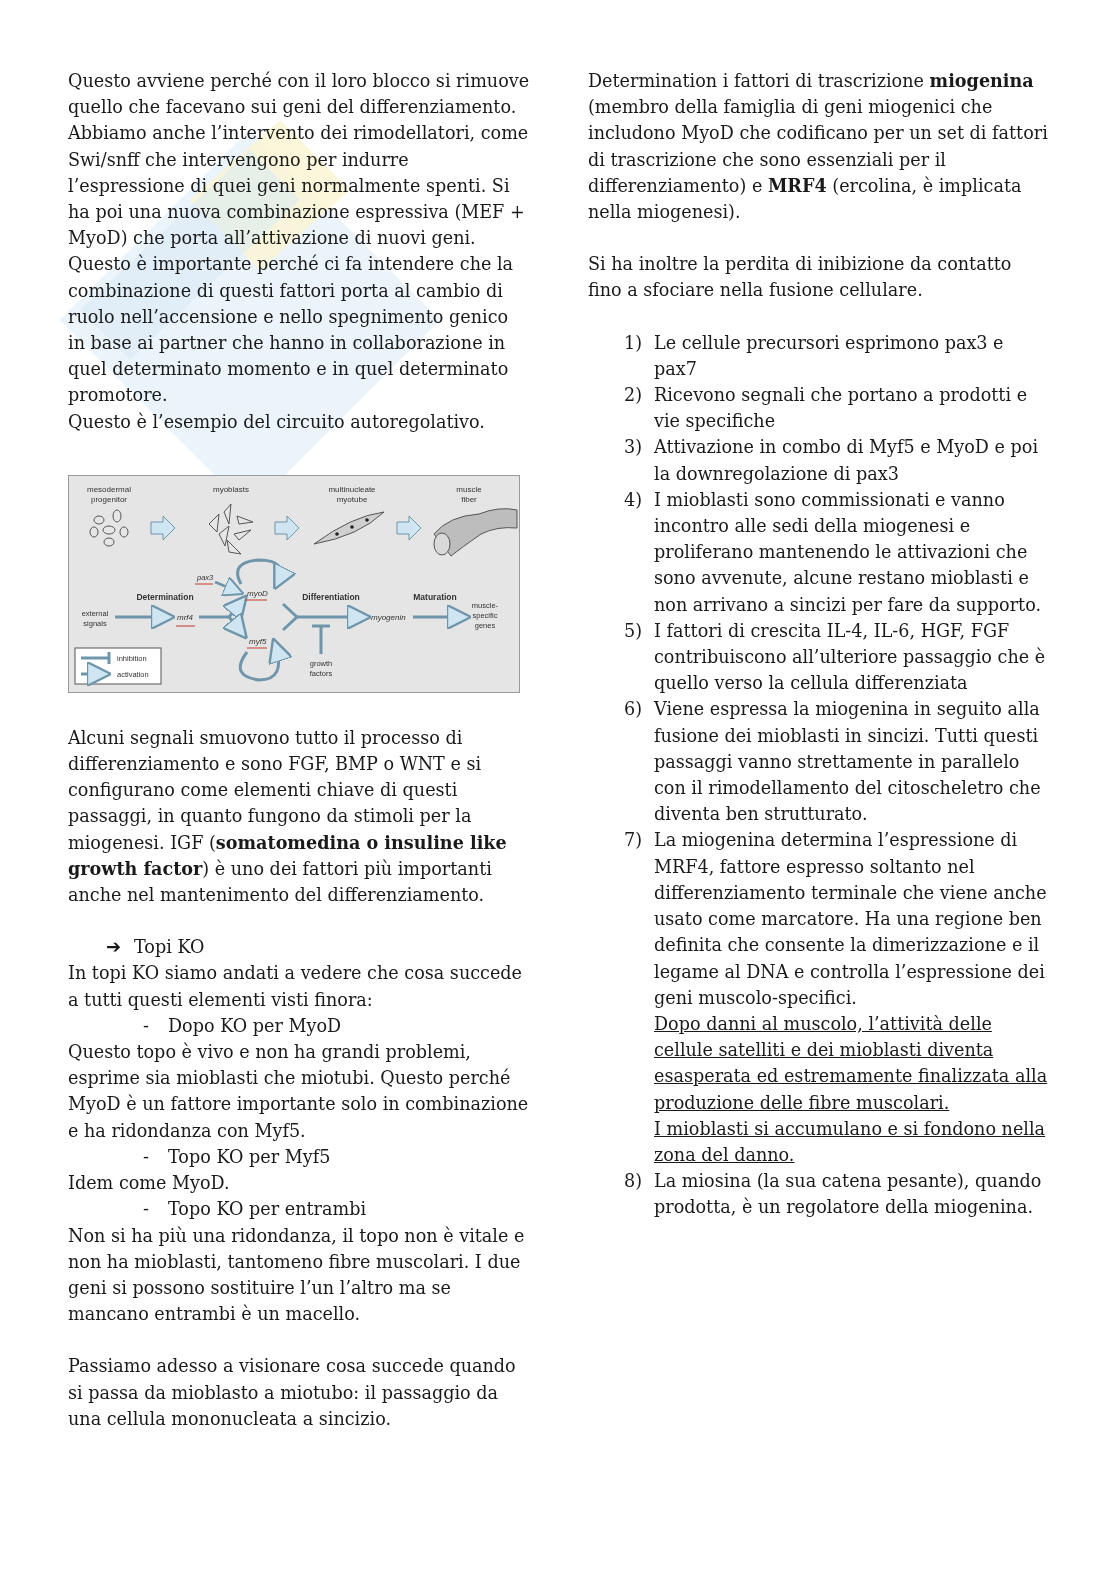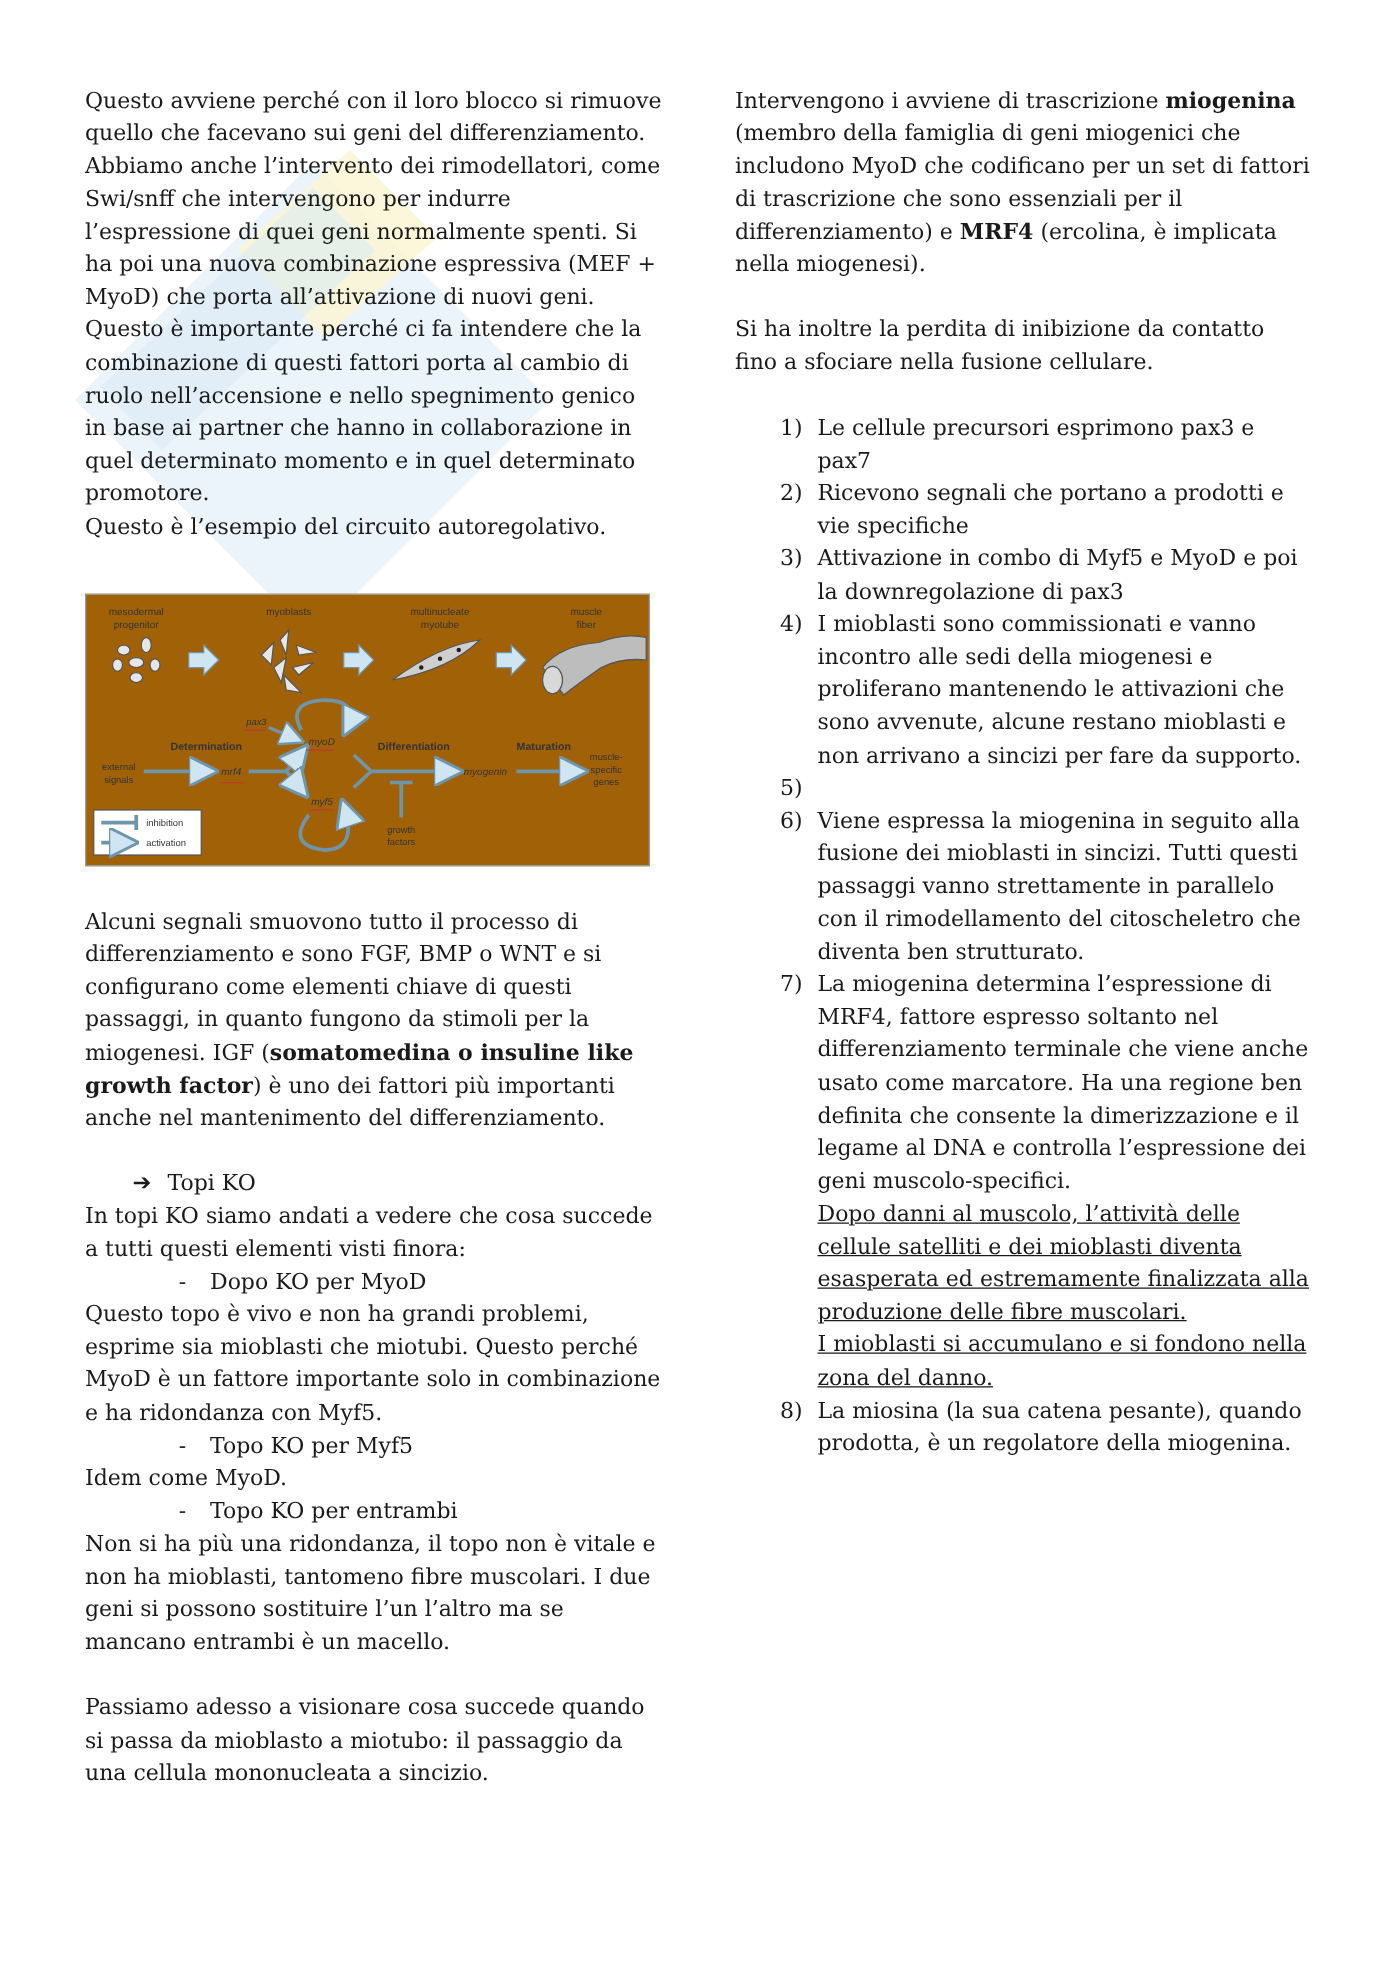--- a/index.html
+++ b/index.html
@@ -5,21 +5,21 @@
   html, body { margin: 0; padding: 0; background: #ffffff; }
   body { width: 1116px; height: 1579px; position: relative; overflow: hidden;
          font-family: "DejaVu Serif", "Liberation Serif", serif; color: #1a1a1a; }
   .watermark { position: absolute; left: 20px; top: 60px; width: 460px; height: 420px; pointer-events: none; }
   .col { position: absolute; top: 68px; font-size: 17.6px; line-height: 26.2px; }
   .col.left { left: 68px; width: 462px; }
   .col.right { left: 588px; width: 462px; }
   p { margin: 0; }
   .gap { height: 26px; }
   b { font-weight: bold; margin-top: 25px; }
-  .figure { width: 450px; height: 216px; border: 1px solid #9a9a9a; margin: 40px 0 32px 0; position: relative; background: #a16207; }
+  .figure { width: 450px; height: 216px; border: 1px solid #9a9a9a; margin: 40px 0 32px 0; position: relative; background: #e5e5e5; }
   .figure svg { position: absolute; left: 0; top: 0; }
   .figure svg text { font-family: "Liberation Sans", sans-serif; fill: #333; }
   .heading { display: flex; align-items: center; margin-top: 26px; padding-left: 38px; }
   .heading .arrow { font-family: "DejaVu Sans", sans-serif; font-weight: bold; font-size: 18px; width: 28px; }
   .heading span.t { font-weight: normal; }
   .dash { display: flex; padding-left: 75px; }
   .dash .d { width: 25px; }
   .olist { margin: 0; padding: 0; list-style: none; }
   .olist li { display: flex; }
   .olist .num { width: 66px; text-align: right; padding-right: 12px; box-sizing: border-box; flex: none; }
@@ -156,21 +156,21 @@
   <div class="dash">
       <span class="d">-</span>
       <span>Topo KO per entrambi</span>
     </div>
   <p>Non si ha più una ridondanza, il topo non è vitale e non ha mioblasti, tantomeno fibre muscolari. I due geni si possono sostituire l’un l’altro ma se mancano entrambi è un macello.</p>
   <div class="gap"></div>
   <p>Passiamo adesso a visionare cosa succede quando si passa da mioblasto a miotubo: il passaggio da una cellula mononucleata a sincizio.</p>
 </div>
 
 <div class="col right">
-  <p><span>Intervengono i avviene di trascrizione </span><b>miogenina</b><span> (membro della famiglia di geni miogenici che includono MyoD che codificano per un set di fattori di trascrizione che sono essenziali per il differenziamento) e </span><b>MRF4</b><span> (ercolina, è implicata nella miogenesi).</span></p>
+  <p><span>Determination i fattori di trascrizione </span><b>miogenina</b><span> (membro della famiglia di geni miogenici che includono MyoD che codificano per un set di fattori di trascrizione che sono essenziali per il differenziamento) e </span><b>MRF4</b><span> (ercolina, è implicata nella miogenesi).</span></p>
   <div class="gap"></div>
   <p>Si ha inoltre la perdita di inibizione da contatto fino a sfociare nella fusione cellulare.</p>
   <div class="gap"></div>
   <ol class="olist">
     <li>
         <span class="num">1)</span>
         <span class="body">Le cellule precursori esprimono pax3 e pax7</span>
       </li>
     <li>
         <span class="num">2)</span>
@@ -179,20 +179,21 @@
     <li>
         <span class="num">3)</span>
         <span class="body">Attivazione in combo di Myf5 e MyoD e poi la downregolazione di pax3</span>
       </li>
     <li>
         <span class="num">4)</span>
         <span class="body">I mioblasti sono commissionati e vanno incontro alle sedi della miogenesi e proliferano mantenendo le attivazioni che sono avvenute, alcune restano mioblasti e non arrivano a sincizi per fare da supporto.</span>
       </li>
     <li>
         <span class="num">5)</span>
+        <span class="body">I fattori di crescita IL-4, IL-6, HGF, FGF contribuiscono all’ulteriore passaggio che è quello verso la cellula differenziata</span>
       </li>
     <li>
         <span class="num">6)</span>
         <span class="body">Viene espressa la miogenina in seguito alla fusione dei mioblasti in sincizi. Tutti questi passaggi vanno strettamente in parallelo con il rimodellamento del citoscheletro che diventa ben strutturato.</span>
       </li>
     <li>
         <span class="num">7)</span>
         <span class="body">La miogenina determina l’espressione di MRF4, fattore espresso soltanto nel differenziamento terminale che viene anche usato come marcatore. Ha una regione ben definita che consente la dimerizzazione e il legame al DNA e controlla l’espressione dei geni muscolo-specifici.</span>
       </li>
   </ol>

